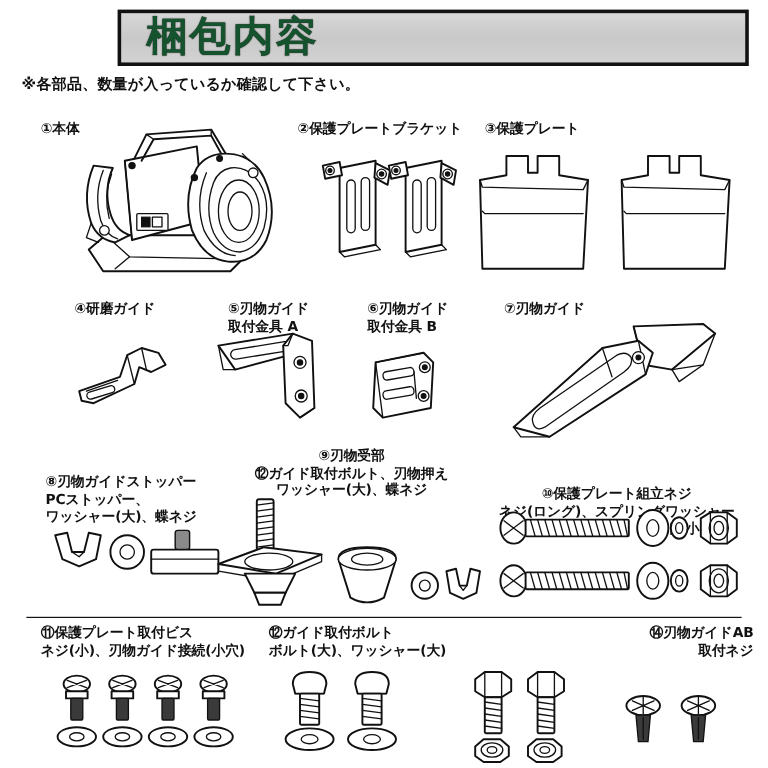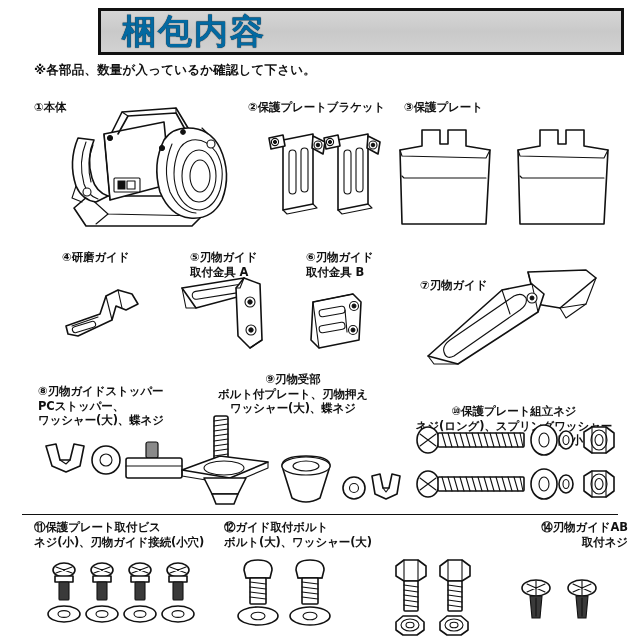--- a/index.html
+++ b/index.html
@@ -16,25 +16,25 @@
   
   .banner{
     position:absolute;left:98px;top:8px;width:526px;height:47px;
     background:linear-gradient(180deg,#d6d6d6 0%,#c9c9c9 50%,#d2d2d2 100%);
     border:3px solid #111;
     box-sizing:border-box;
   }
   .banner-title{
     position:absolute;left:122px;top:9px;
     font-size:34px;font-weight:bold;letter-spacing:2px;
-    color:#0369a1;line-height:44px;
+    color:#14532d;line-height:44px;
     text-shadow:0 0 1px #000;
   }
   .note{
-    position:absolute;left:34px;top:62px;
+    position:absolute;left:18px;top:62px;
     font-size:12.5px;font-weight:bold;letter-spacing:.2px;
   }
 
   
   .lbl{
     position:absolute;
     font-size:11.5px;font-weight:bold;line-height:14.5px;
     letter-spacing:-0.1px;white-space:pre-line;
   }
   .lbl.center{text-align:center;}
@@ -146,21 +146,21 @@
         <path class="ln-t" d="M4 56 L6 58 L88 58"></path>
       </g>
     </svg>
   </div>
 
   <div class="lbl" style="left:62px;top:250px;">④研磨ガイド</div>
   <div class="lbl" style="left:306px;top:250px;">⑥刃物ガイド
 取付金具 B</div>
   <div class="lbl" style="left:190px;top:250px;">⑤刃物ガイド
 取付金具 A</div>
-  <div class="lbl" style="left:420px;top:250px;margin-top:28px;">⑦刃物ガイド</div>
+  <div class="lbl" style="left:420px;top:250px;">⑦刃物ガイド</div>
 
   <div class="art" style="left:60px;top:280px;">
     <svg width="90" height="70" viewBox="0 0 90 70">
       <path class="fillw" d="M6 46 L40 34 L46 16 L58 10 L72 14 L78 24 L66 30 L56 26 L52 40 L18 56 L8 54 Z"></path>
       <path class="ln-t" d="M12 46 L38 37"></path>
       <rect class="fillw-t" x="12" y="44" width="24" height="6" rx="3" transform="rotate(-17 24 47)"></rect>
       <path class="ln-t" d="M52 40 L46 16"></path>
       <path class="ln-t" d="M58 10 L62 28"></path>
     </svg>
   </div>
@@ -206,25 +206,25 @@
       <path class="fillw" d="M18 88 L92 22 L122 16 L134 26 L128 44 L48 96 Z"></path>
       <path class="ln-t" d="M18 88 L24 96 L48 96"></path>
       <path class="fillw-t" d="M34 84 Q32 78 40 72 L104 28 Q112 24 116 30 Q118 36 110 42 L44 88 Q36 92 34 84 Z"></path>
       <path class="ln-t" d="M92 22 L100 46"></path>
       <path class="ln-t" d="M122 16 L128 44"></path>
       <circle class="fillw-t" cx="122" cy="30" r="5"></circle>
       <circle class="fillk" cx="122" cy="30" r="2"></circle>
     </svg>
   </div>
 
-  <div class="lbl" style="left:38px;top:384px;">⑧刃物ガイドストッパー
+  <div class="lbl" style="left:38px;top:394px;">⑧刃物ガイドストッパー
 PCストッパー、
 ワッシャー(大)、蝶ネジ</div>
   <div class="lbl center" style="left:198px;top:372px;width:190px;">⑨刃物受部
-ボルト付プレート、刃物押え
+⑫ガイド取付ボルト、刃物押え
 ワッシャー(大)、蝶ネジ</div>
   <div class="lbl center" style="left:398px;top:372px;width:232px;margin-top:32px;">⑩保護プレート組立ネジ
 ネジ(ロング)、スプリングワッシャー
 ワッシャー(小)、ナット(小)</div>
 
   <div class="art" style="left:42px;top:440px;">
     <svg width="170" height="62" viewBox="0 0 170 62">
 
       <path class="fillw" d="M4 6 L14 4 L18 20 L28 20 L32 4 L42 6 L38 26 L24 32 L10 26 Z"></path>
       <path class="ln-t" d="M18 20 L24 24 L28 20"></path>

